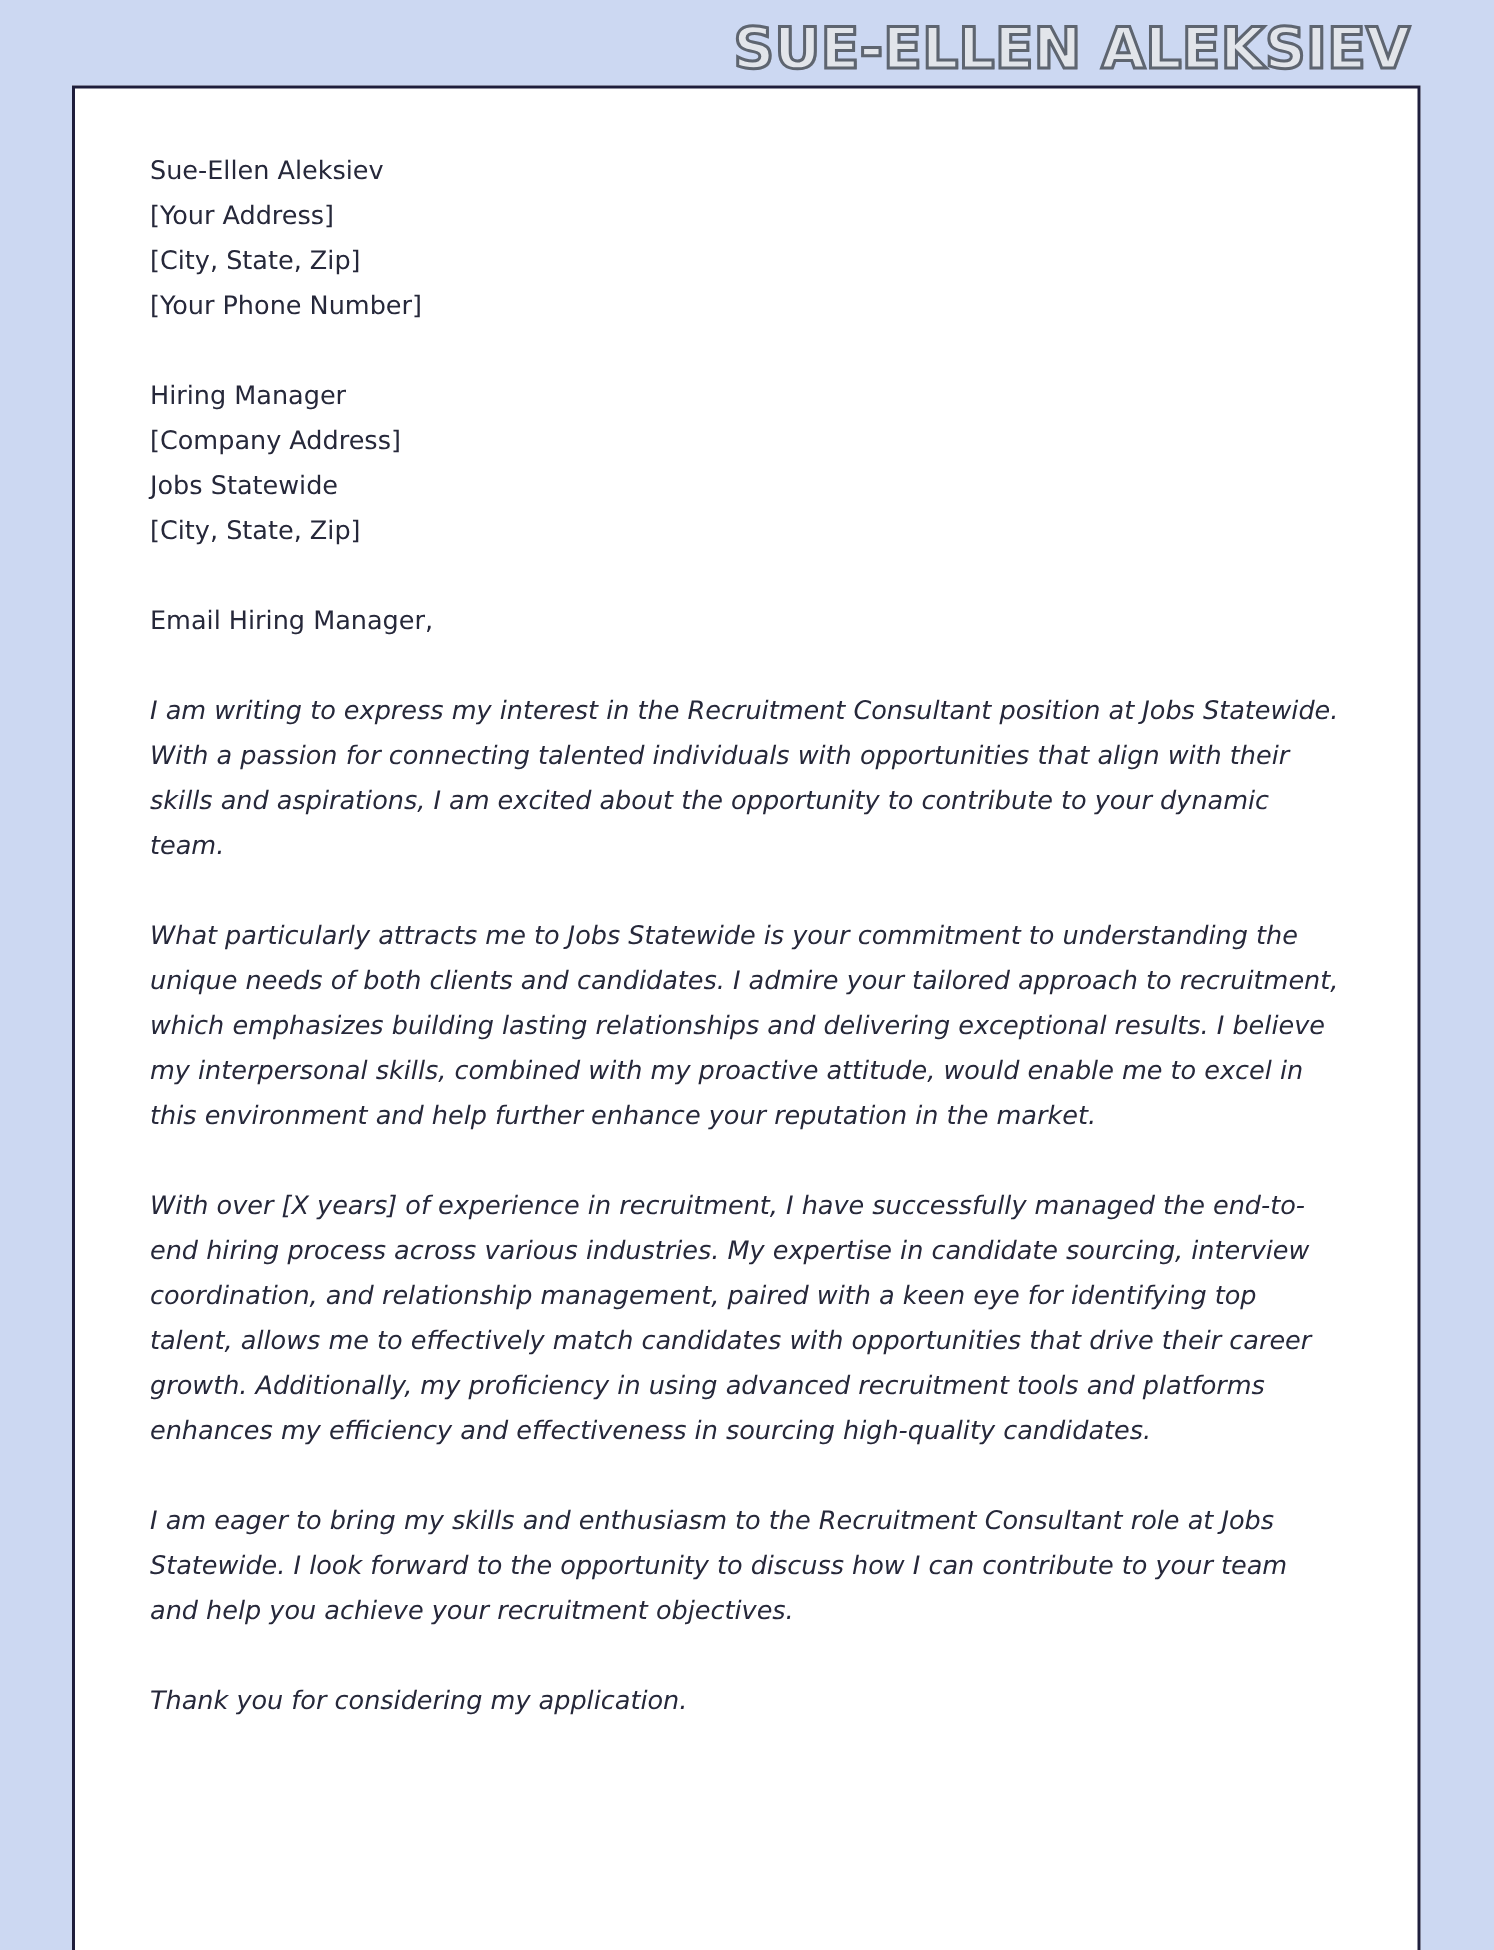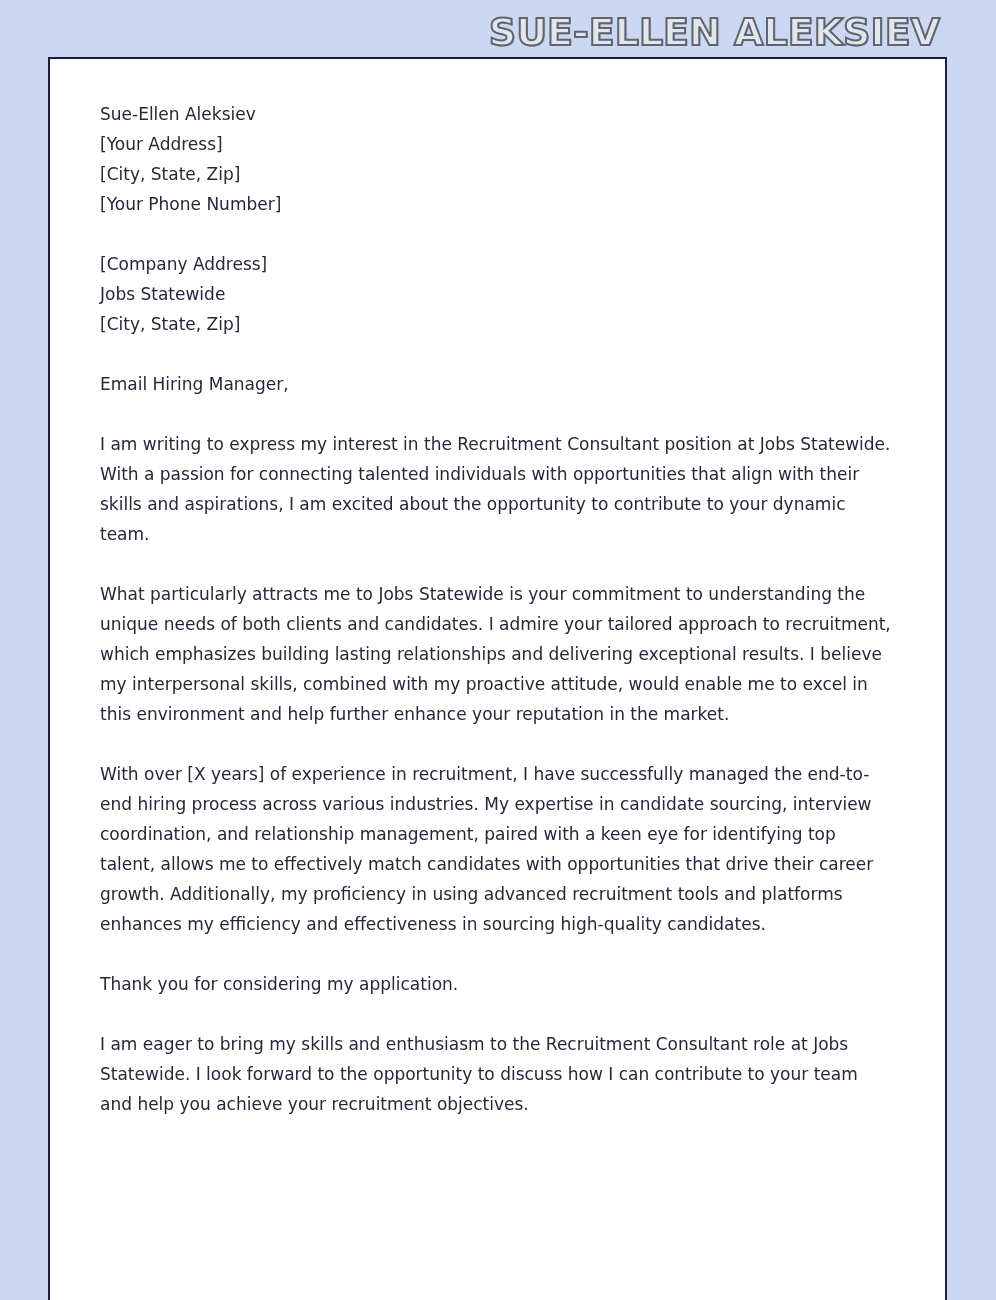--- a/index.html
+++ b/index.html
@@ -43,20 +43,21 @@
     line-height: 30px;
   }
   .block {
     margin: 0 0 30px 0;
   }
   .block .line {
     white-space: nowrap;
   }
   .paragraph {
     margin: 0 0 30px 0;
+    font-style: italic;
   }
   .watermark {
     position: absolute;
     top: 1252px;
     right: 38px;
     font-size: 15px;
     color: #a21caf;
   }
 </style>
 </head>
@@ -68,29 +69,30 @@
   <div class="content">
 
     <div class="block">
       <div class="line">Sue-Ellen Aleksiev</div>
       <div class="line">[Your Address]</div>
       <div class="line">[City, State, Zip]</div>
       <div class="line">[Your Phone Number]</div>
     </div>
 
     <div class="block">
+      <div class="line">Hiring Manager</div>
       <div class="line">[Company Address]</div>
       <div class="line">Jobs Statewide</div>
       <div class="line">[City, State, Zip]</div>
     </div>
 
     <div class="block">Email Hiring Manager,</div>
 
     <p class="paragraph">I am writing to express my interest in the Recruitment Consultant position at Jobs Statewide. With a passion for connecting talented individuals with opportunities that align with their skills and aspirations, I am excited about the opportunity to contribute to your dynamic team.</p>
     <p class="paragraph">What particularly attracts me to Jobs Statewide is your commitment to understanding the unique needs of both clients and candidates. I admire your tailored approach to recruitment, which emphasizes building lasting relationships and delivering exceptional results. I believe my interpersonal skills, combined with my proactive attitude, would enable me to excel in this environment and help further enhance your reputation in the market.</p>
     <p class="paragraph">With over [X years] of experience in recruitment, I have successfully managed the end-to-end hiring process across various industries. My expertise in candidate sourcing, interview coordination, and relationship management, paired with a keen eye for identifying top talent, allows me to effectively match candidates with opportunities that drive their career growth. Additionally, my proficiency in using advanced recruitment tools and platforms enhances my efficiency and effectiveness in sourcing high-quality candidates.</p>
+    <p class="paragraph">I am eager to bring my skills and enthusiasm to the Recruitment Consultant role at Jobs Statewide. I look forward to the opportunity to discuss how I can contribute to your team and help you achieve your recruitment objectives.</p>
     <p class="paragraph">Thank you for considering my application.</p>
-    <p class="paragraph">I am eager to bring my skills and enthusiasm to the Recruitment Consultant role at Jobs Statewide. I look forward to the opportunity to discuss how I can contribute to your team and help you achieve your recruitment objectives.</p>
 
   </div>
 
   <div class="watermark">Lazyapply.com</div>
 </div>
 
 </body></html>

